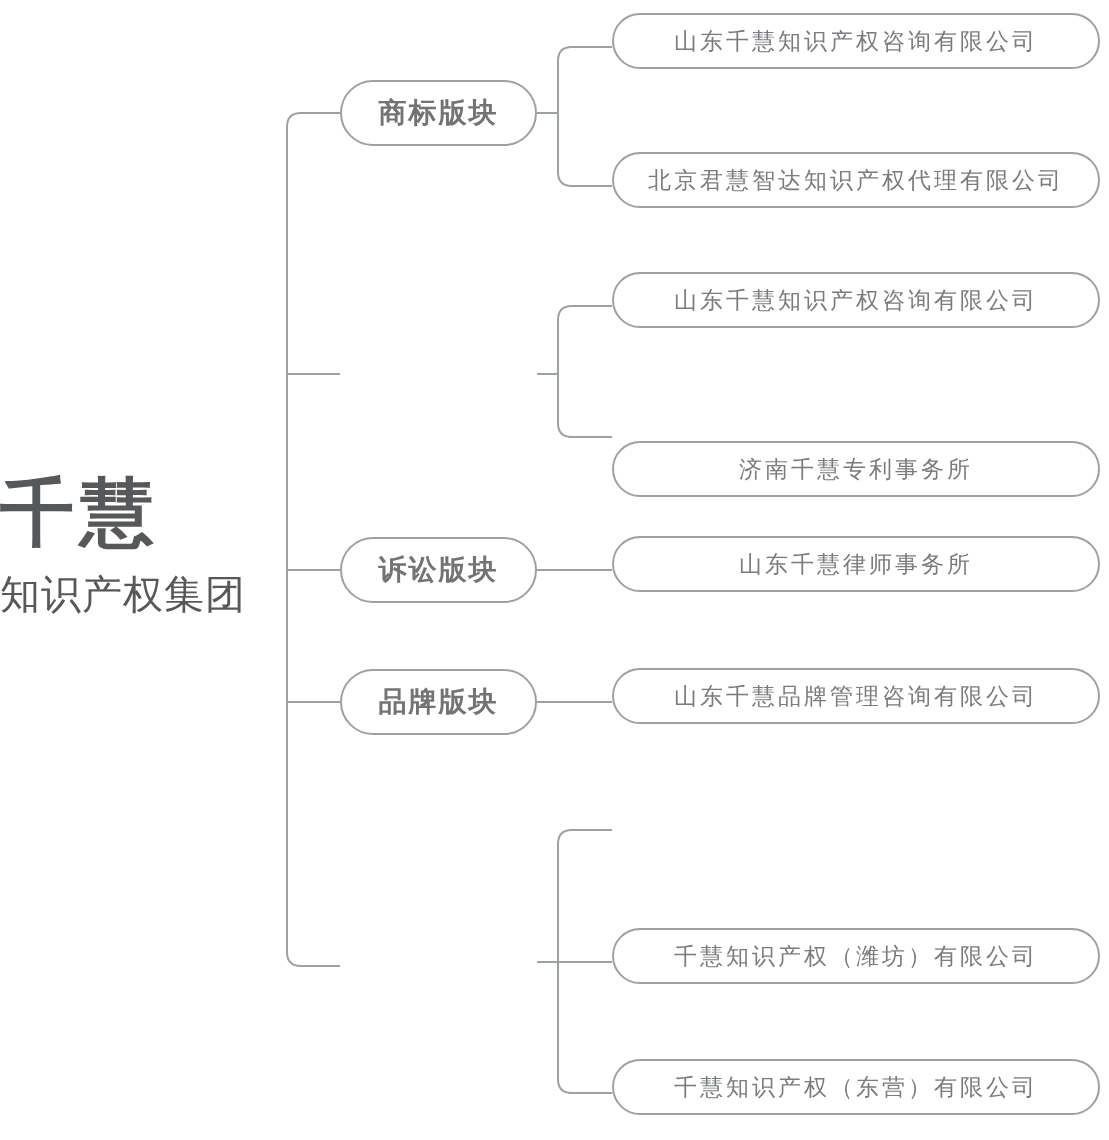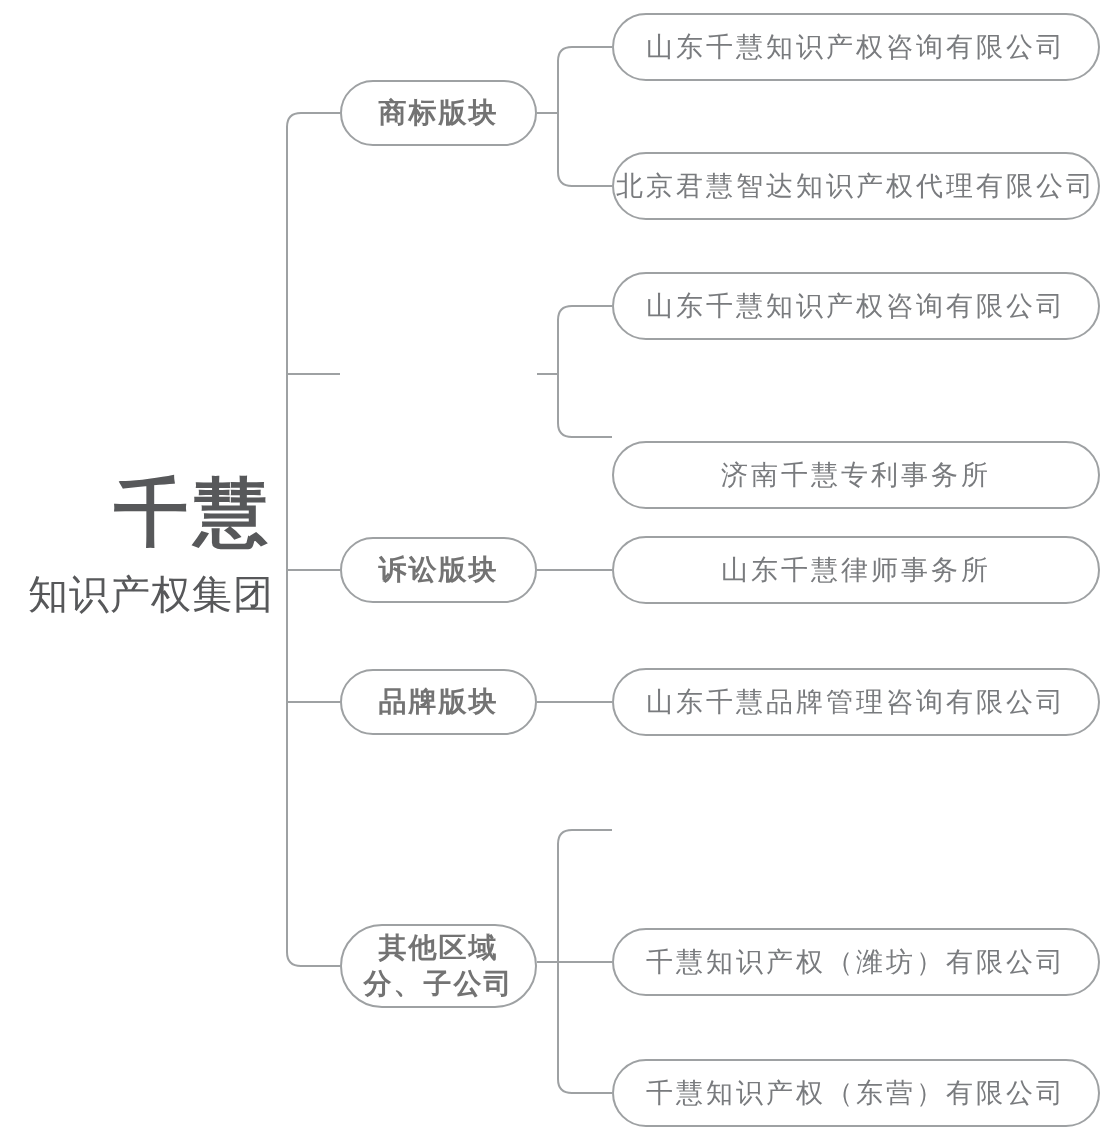--- a/index.html
+++ b/index.html
@@ -23,21 +23,21 @@
     fill: none;
     stroke: #9ea1a3;
     stroke-width: 2;
   }
 
   .root-block {
     position: absolute;
     left: 0;
     top: 470px;
     width: 274px;
-    text-align: right;
+    text-align: left;
     color: #57585a;
   }
   .root-title {
     font-size: 74px;
     font-weight: 800;
     letter-spacing: 6px;
     line-height: 1.15;
   }
   .root-subtitle {
     font-size: 40px;
@@ -69,24 +69,24 @@
     height: 84px;
     border-radius: 42px;
   }
   .branch .lbl {
     white-space: pre-line;
     line-height: 36px;
   }
   .leaf {
     left: 612px;
     width: 488px;
-    height: 68px;
+    height: 56px;
     border-radius: 34px;
     color: #797b7e;
-    font-size: 27px;
+    font-size: 23px;
     font-weight: 400;
     letter-spacing: 3px;
   }
 </style>
 </head>
 <body>
 
 <div class="canvas">
 
   <svg class="connectors" viewBox="0 0 1109 1140" xmlns="http://www.w3.org/2000/svg">
@@ -117,24 +117,20 @@
 
   <div class="pill branch" style="top:80px;">
     <span class="lbl">商标版块</span>
   </div>
   <div class="pill branch" style="top:537px;">
     <span class="lbl">诉讼版块</span>
   </div>
   <div class="pill branch" style="top:669px;">
     <span class="lbl">品牌版块</span>
   </div>
-  <div class="pill branch tall" style="top:924px;">
-    <span class="lbl">其他区域
-分、子公司</span>
-  </div>
 
   <div class="pill leaf" style="top:13px;">
     <span>山东千慧知识产权咨询有限公司</span>
   </div>
   <div class="pill leaf" style="top:152px;">
     <span>北京君慧智达知识产权代理有限公司</span>
   </div>
   <div class="pill leaf" style="top:272px;">
     <span>山东千慧知识产权咨询有限公司</span>
   </div>

